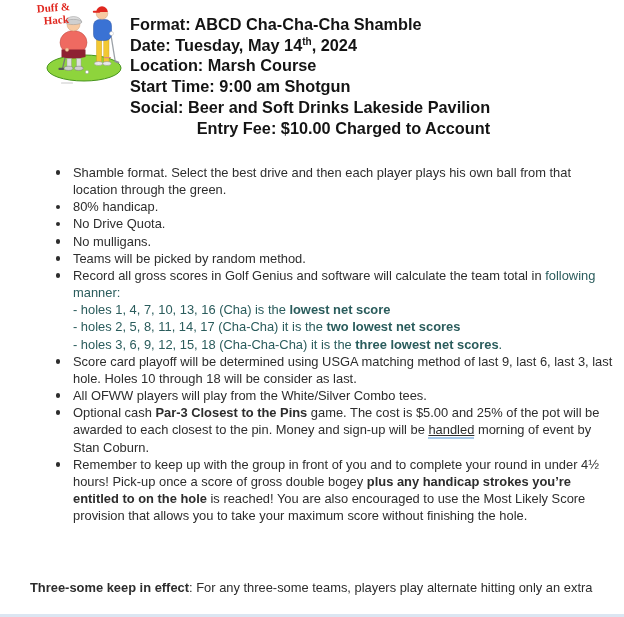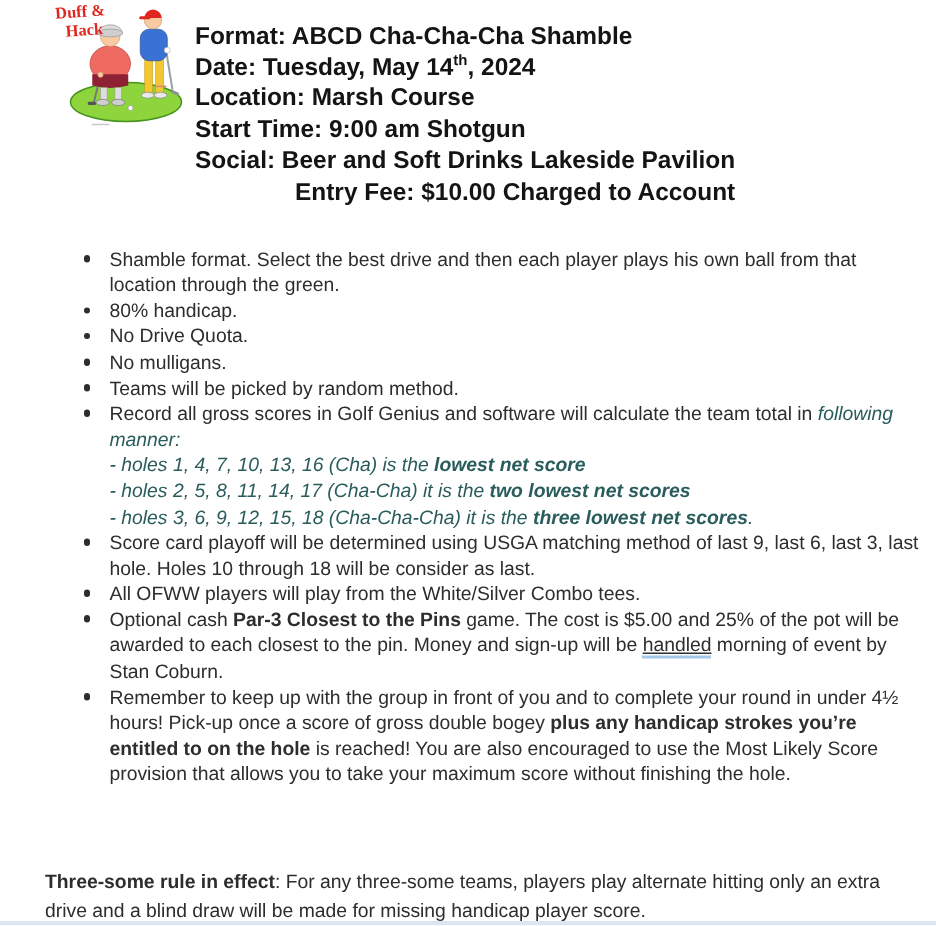--- a/index.html
+++ b/index.html
@@ -19,21 +19,21 @@
   .bullets {
     position: absolute; left: 73px; top: 164px; margin: 0; padding: 0; list-style: none;
     font-size: 12.9px; line-height: 17.15px; white-space: pre; color: #2d2d2d;
   }
   .bullets li { position: relative; }
   .bullet-dot {
     position: absolute; left: -17.5px; top: 6.3px; width: 4.6px; height: 4.6px;
     border-radius: 50%; background: #2d2d2d;
   }
   .b { font-weight: bold; }
-  .teal { color: var(--teal, #2a5c5c); font-style: italic; }
+  .teal { color: var(--teal, #2a5c5c); }
   .u { text-decoration: underline; border-bottom: 2.4px solid #a6c9ea; }
   .signup { position: absolute; left: 0; top: 514px; width: 624px; text-align: center; color: #161616; }
   .signup-title { font-size: 14.6px; font-weight: bold; line-height: 20px; }
   .signup-sub { font-size: 13.8px; line-height: 20px; color: #2d2d2d; }
   .threesome {
     position: absolute; left: 30px; top: 579px; font-size: 12.9px; line-height: 18.6px;
     white-space: pre; color: #2d2d2d;
   }
   .bottom-strip { position: absolute; left: 0; bottom: 0; width: 100%; height: 3px; background: var(--strip, #dbe6f2); }
 </style>
@@ -78,17 +78,17 @@
       <text class="logo-title" x="10" y="11.5" font-size="11" transform="rotate(-4 10 11.5)">Duff &amp;</text>
       <text class="logo-title" x="17" y="23.5" font-size="11" transform="rotate(-4 17 23.5)">Hack</text>
     </svg>
   </div>
 
   <div class="header-text" id="header-lines"><div class="hline"><span>Format: ABCD Cha-Cha-Cha Shamble</span></div><div class="hline"><span>Date: Tuesday, May 14</span><sup>th</sup><span>, 2024</span></div><div class="hline"><span>Location: Marsh Course</span></div><div class="hline"><span>Start Time: 9:00 am Shotgun</span></div><div class="hline"><span>Social: Beer and Soft Drinks Lakeside Pavilion</span></div><div class="hline indent"><span>Entry Fee: $10.00 Charged to Account</span></div></div>
 
   <ul class="bullets" id="bullets"><li><span class="bullet-dot"></span><div class="line"><span>Shamble format. Select the best drive and then each player plays his own ball from that</span></div><div class="line"><span>location through the green.</span></div></li><li><span class="bullet-dot"></span><div class="line"><span>80% handicap.</span></div></li><li><span class="bullet-dot"></span><div class="line"><span>No Drive Quota.</span></div></li><li><span class="bullet-dot"></span><div class="line"><span>No mulligans.</span></div></li><li><span class="bullet-dot"></span><div class="line"><span>Teams will be picked by random method.</span></div></li><li><span class="bullet-dot"></span><div class="line"><span>Record all gross scores in Golf Genius and software will calculate the team total in </span><span class="teal">following</span></div><div class="line"><span class="teal">manner:</span></div><div class="line"><span class="teal">- holes 1, 4, 7, 10, 13, 16 (Cha) is the </span><span class="b teal">lowest net score</span></div><div class="line"><span class="teal">- holes 2, 5, 8, 11, 14, 17 (Cha-Cha) it is the </span><span class="b teal">two lowest net scores</span></div><div class="line"><span class="teal">- holes 3, 6, 9, 12, 15, 18 (Cha-Cha-Cha) it is the </span><span class="b teal">three lowest net scores</span><span class="teal">.</span></div></li><li><span class="bullet-dot"></span><div class="line"><span>Score card playoff will be determined using USGA matching method of last 9, last 6, last 3, last</span></div><div class="line"><span>hole. Holes 10 through 18 will be consider as last.</span></div></li><li><span class="bullet-dot"></span><div class="line"><span>All OFWW players will play from the White/Silver Combo tees.</span></div></li><li><span class="bullet-dot"></span><div class="line"><span>Optional cash </span><span class="b">Par-3 Closest to the Pins</span><span> game. The cost is $5.00 and 25% of the pot will be</span></div><div class="line"><span>awarded to each closest to the pin. Money and sign-up will be </span><span class="u">handled</span><span> morning of event by</span></div><div class="line"><span>Stan Coburn.</span></div></li><li><span class="bullet-dot"></span><div class="line"><span>Remember to keep up with the group in front of you and to complete your round in under 4½</span></div><div class="line"><span>hours! Pick-up once a score of gross double bogey </span><span class="b">plus any handicap strokes you’re</span></div><div class="line"><span class="b">entitled to on the hole</span><span> is reached! You are also encouraged to use the Most Likely Score</span></div><div class="line"><span>provision that allows you to take your maximum score without finishing the hole.</span></div></li></ul>
 
 
-  <div class="threesome" id="threesome"><div class="line"><span class="b">Three-some rule in effect</span><span>: For any three-some teams, players play alternate hitting only an extra</span></div><div class="line"><span>drive and a blind draw will be made for missing handicap player score.</span></div></div>
+  <div class="threesome" id="threesome"><div class="line"><span class="b">Three-some keep in effect</span><span>: For any three-some teams, players play alternate hitting only an extra</span></div></div>
 
   <div class="bottom-strip"></div>
 
 </div>
 
 </body></html>

